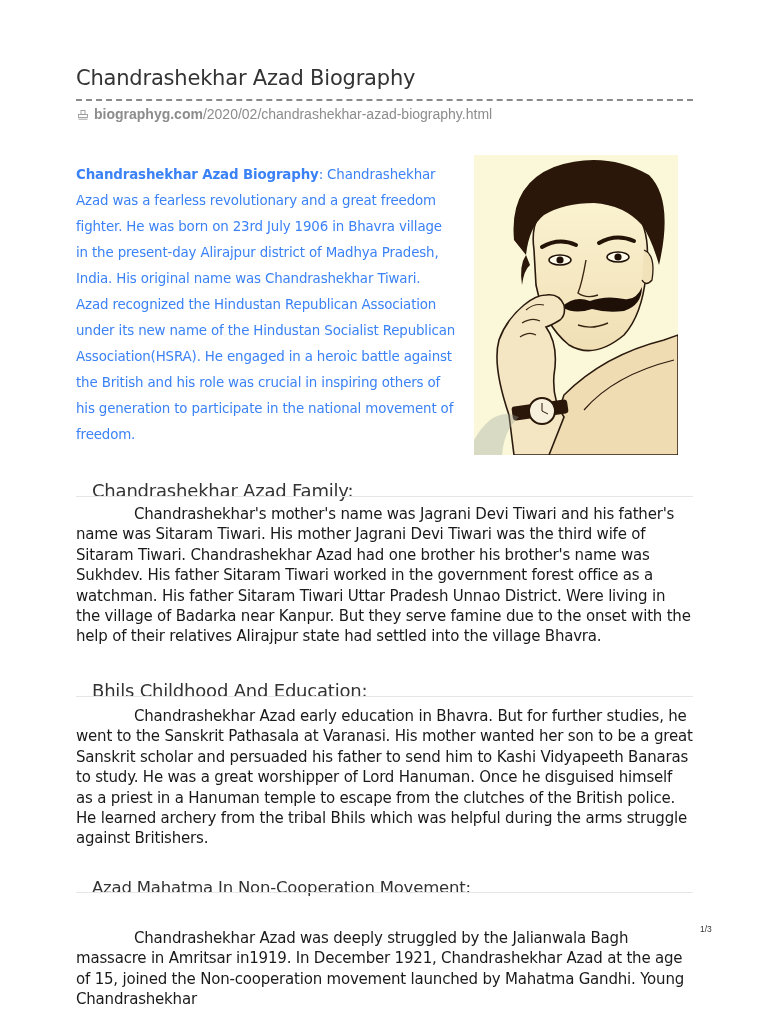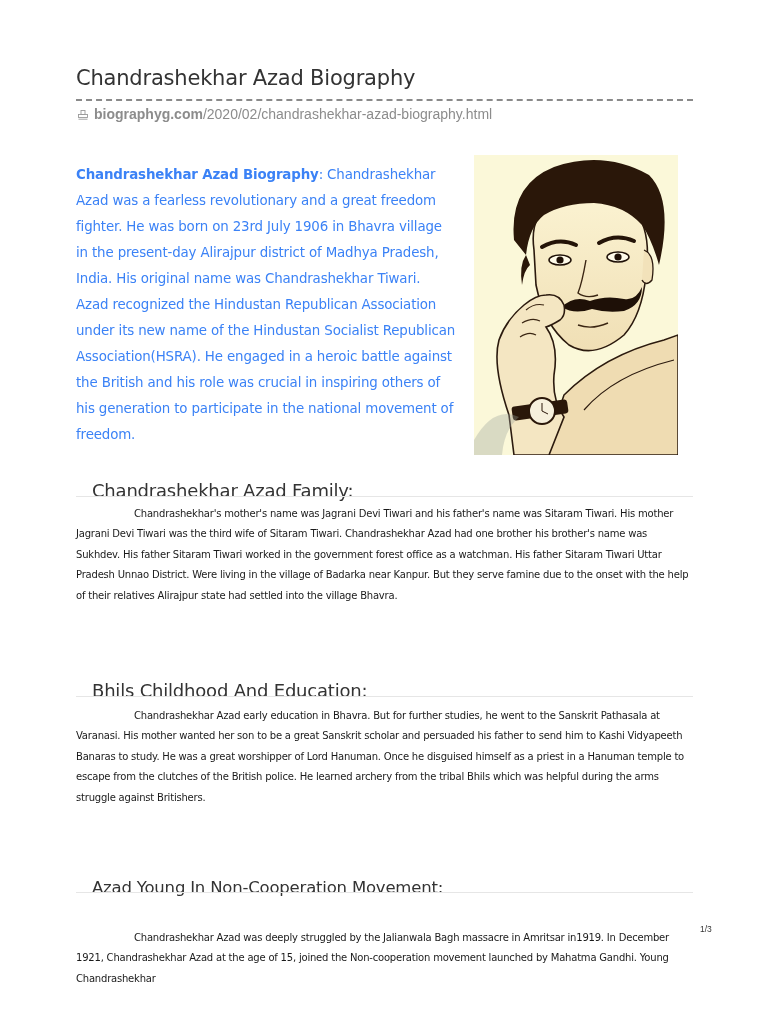--- a/index.html
+++ b/index.html
@@ -94,21 +94,21 @@
       position: absolute;
       left: 76px;
       width: 617px;
       height: 0;
       border-top: 1px solid #e6e6e6;
     }
     .para {
       position: absolute;
       left: 76px;
       width: 617px;
-      font-size: 10px;
+      font-size: 15px;
       line-height: 20.4px;
       color: #1a1a1a;
       margin: 0;
       text-indent: 58px;
       letter-spacing: -0.2px;
     }
     .page-number {
       position: absolute;
       left: 700px;
       top: 924px;
@@ -180,17 +180,17 @@
 </div>
 
 <h2 class="section-heading" style="top:468px;">Chandrashekhar Azad Family:</h2>
 <div class="section-rule" style="top:496px;"></div>
 <p class="para" style="top:504px;">Chandrashekhar's mother's name was Jagrani Devi Tiwari and his father's name was Sitaram Tiwari. His mother Jagrani Devi Tiwari was the third wife of Sitaram Tiwari. Chandrashekhar Azad had one brother his brother's name was Sukhdev. His father Sitaram Tiwari worked in the government forest office as a watchman. His father Sitaram Tiwari Uttar Pradesh Unnao District. Were living in the village of Badarka near Kanpur. But they serve famine due to the onset with the help of their relatives Alirajpur state had settled into the village Bhavra.</p>
 
 <h2 class="section-heading" style="top:668px;">Bhils Childhood And Education:</h2>
 <div class="section-rule" style="top:696px;"></div>
 <p class="para" style="top:706px;">Chandrashekhar Azad early education in Bhavra. But for further studies, he went to the Sanskrit Pathasala at Varanasi. His mother wanted her son to be a great Sanskrit scholar and persuaded his father to send him to Kashi Vidyapeeth Banaras to study. He was a great worshipper of Lord Hanuman. Once he disguised himself as a priest in a Hanuman temple to escape from the clutches of the British police. He learned archery from the tribal Bhils which was helpful during the arms struggle against Britishers.</p>
 
-<h2 class="section-heading small" style="top:866px;">Azad Young In Non-Cooperation Movement:</h2>
+<h2 class="section-heading small" style="top:866px;">Azad Mahatma In Non-Cooperation Movement:</h2>
 <div class="section-rule" style="top:892px;"></div>
 <p class="para" style="top:928px;">Chandrashekhar Azad was deeply struggled by the Jalianwala Bagh massacre in Amritsar in1919. In December 1921, Chandrashekhar Azad at the age of 15, joined the Non-cooperation movement launched by Mahatma Gandhi. Young Chandrashekhar</p>
 
 <div class="page-number">1/3</div>
 
 </body></html>

